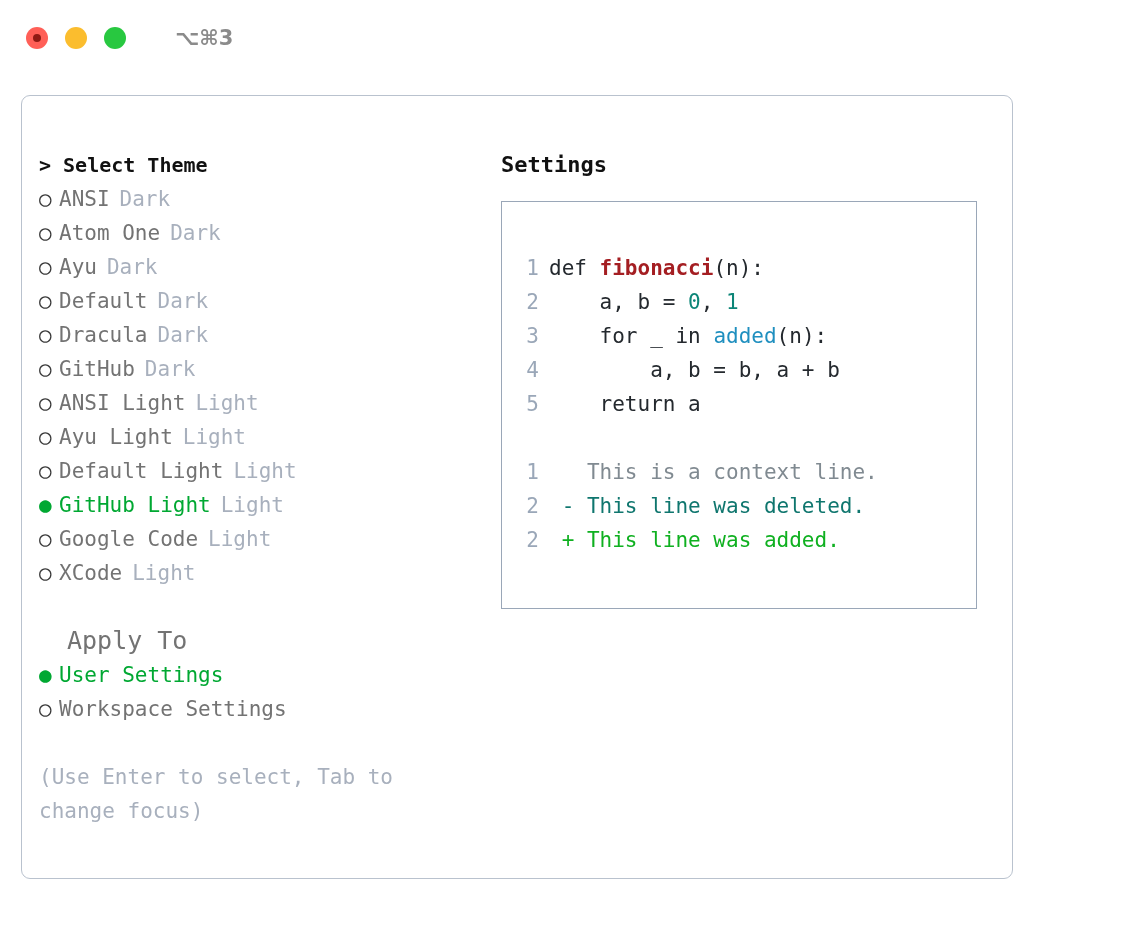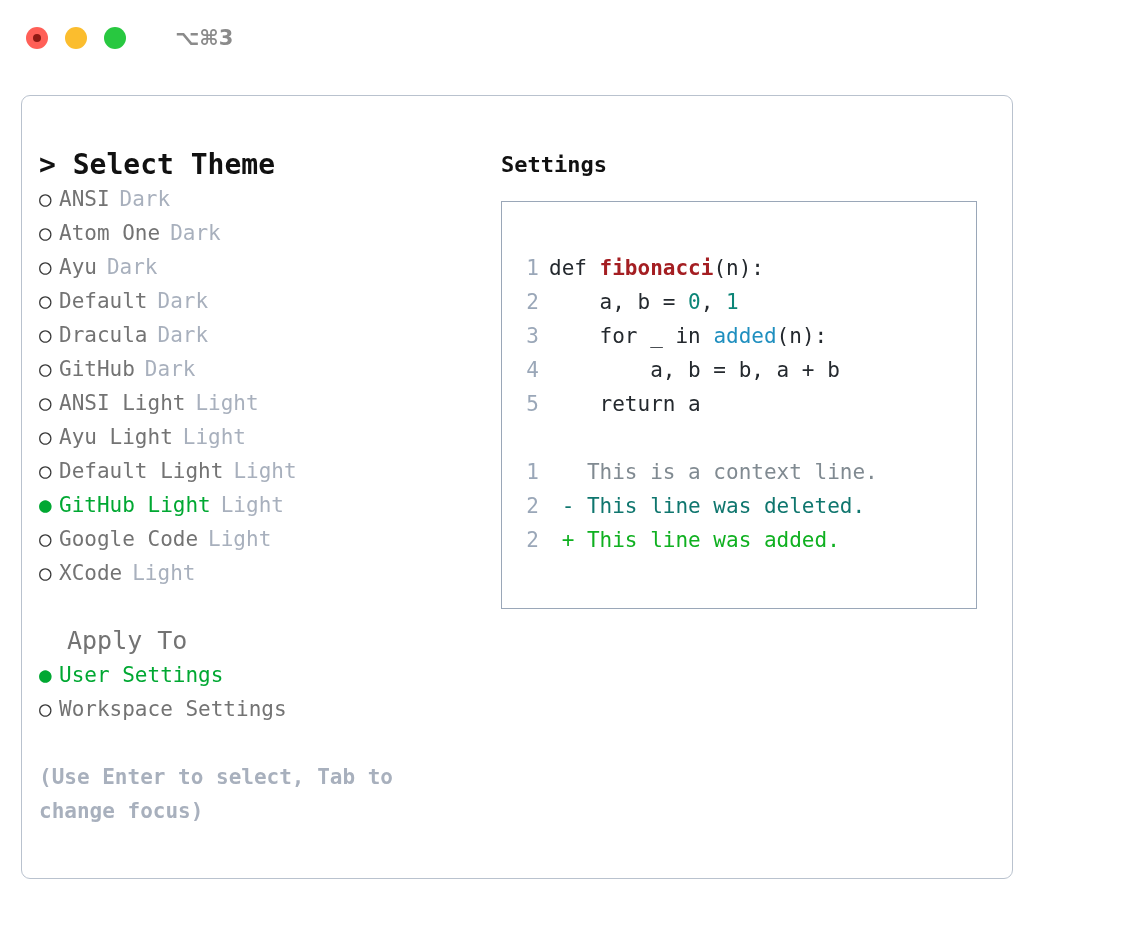--- a/index.html
+++ b/index.html
@@ -77,21 +77,21 @@
 
   
   .left-col {
     position: absolute;
     left: 17px;
     top: 52px;
     width: 440px;
   }
 
   .heading {
-    font-size: 28px;
+    font-size: 20px;
     font-weight: bold;
     color: #111111;
     line-height: 34px;
     white-space: pre;
   }
 
   .theme-list { margin: 0; padding: 0; }
 
   .row {
     display: flex;
@@ -127,21 +127,20 @@
     padding-left: 28px;
     white-space: pre;
   }
 
   .hint {
     margin-top: 34px;
     font-size: 21px;
     color: #a8b0bd;
     line-height: 34px;
     width: 410px;
-    font-weight: bold;
   }
 
   
   .right-col {
     position: absolute;
     left: 479px;
     top: 52px;
     width: 490px;
   }
   .preview-title {

